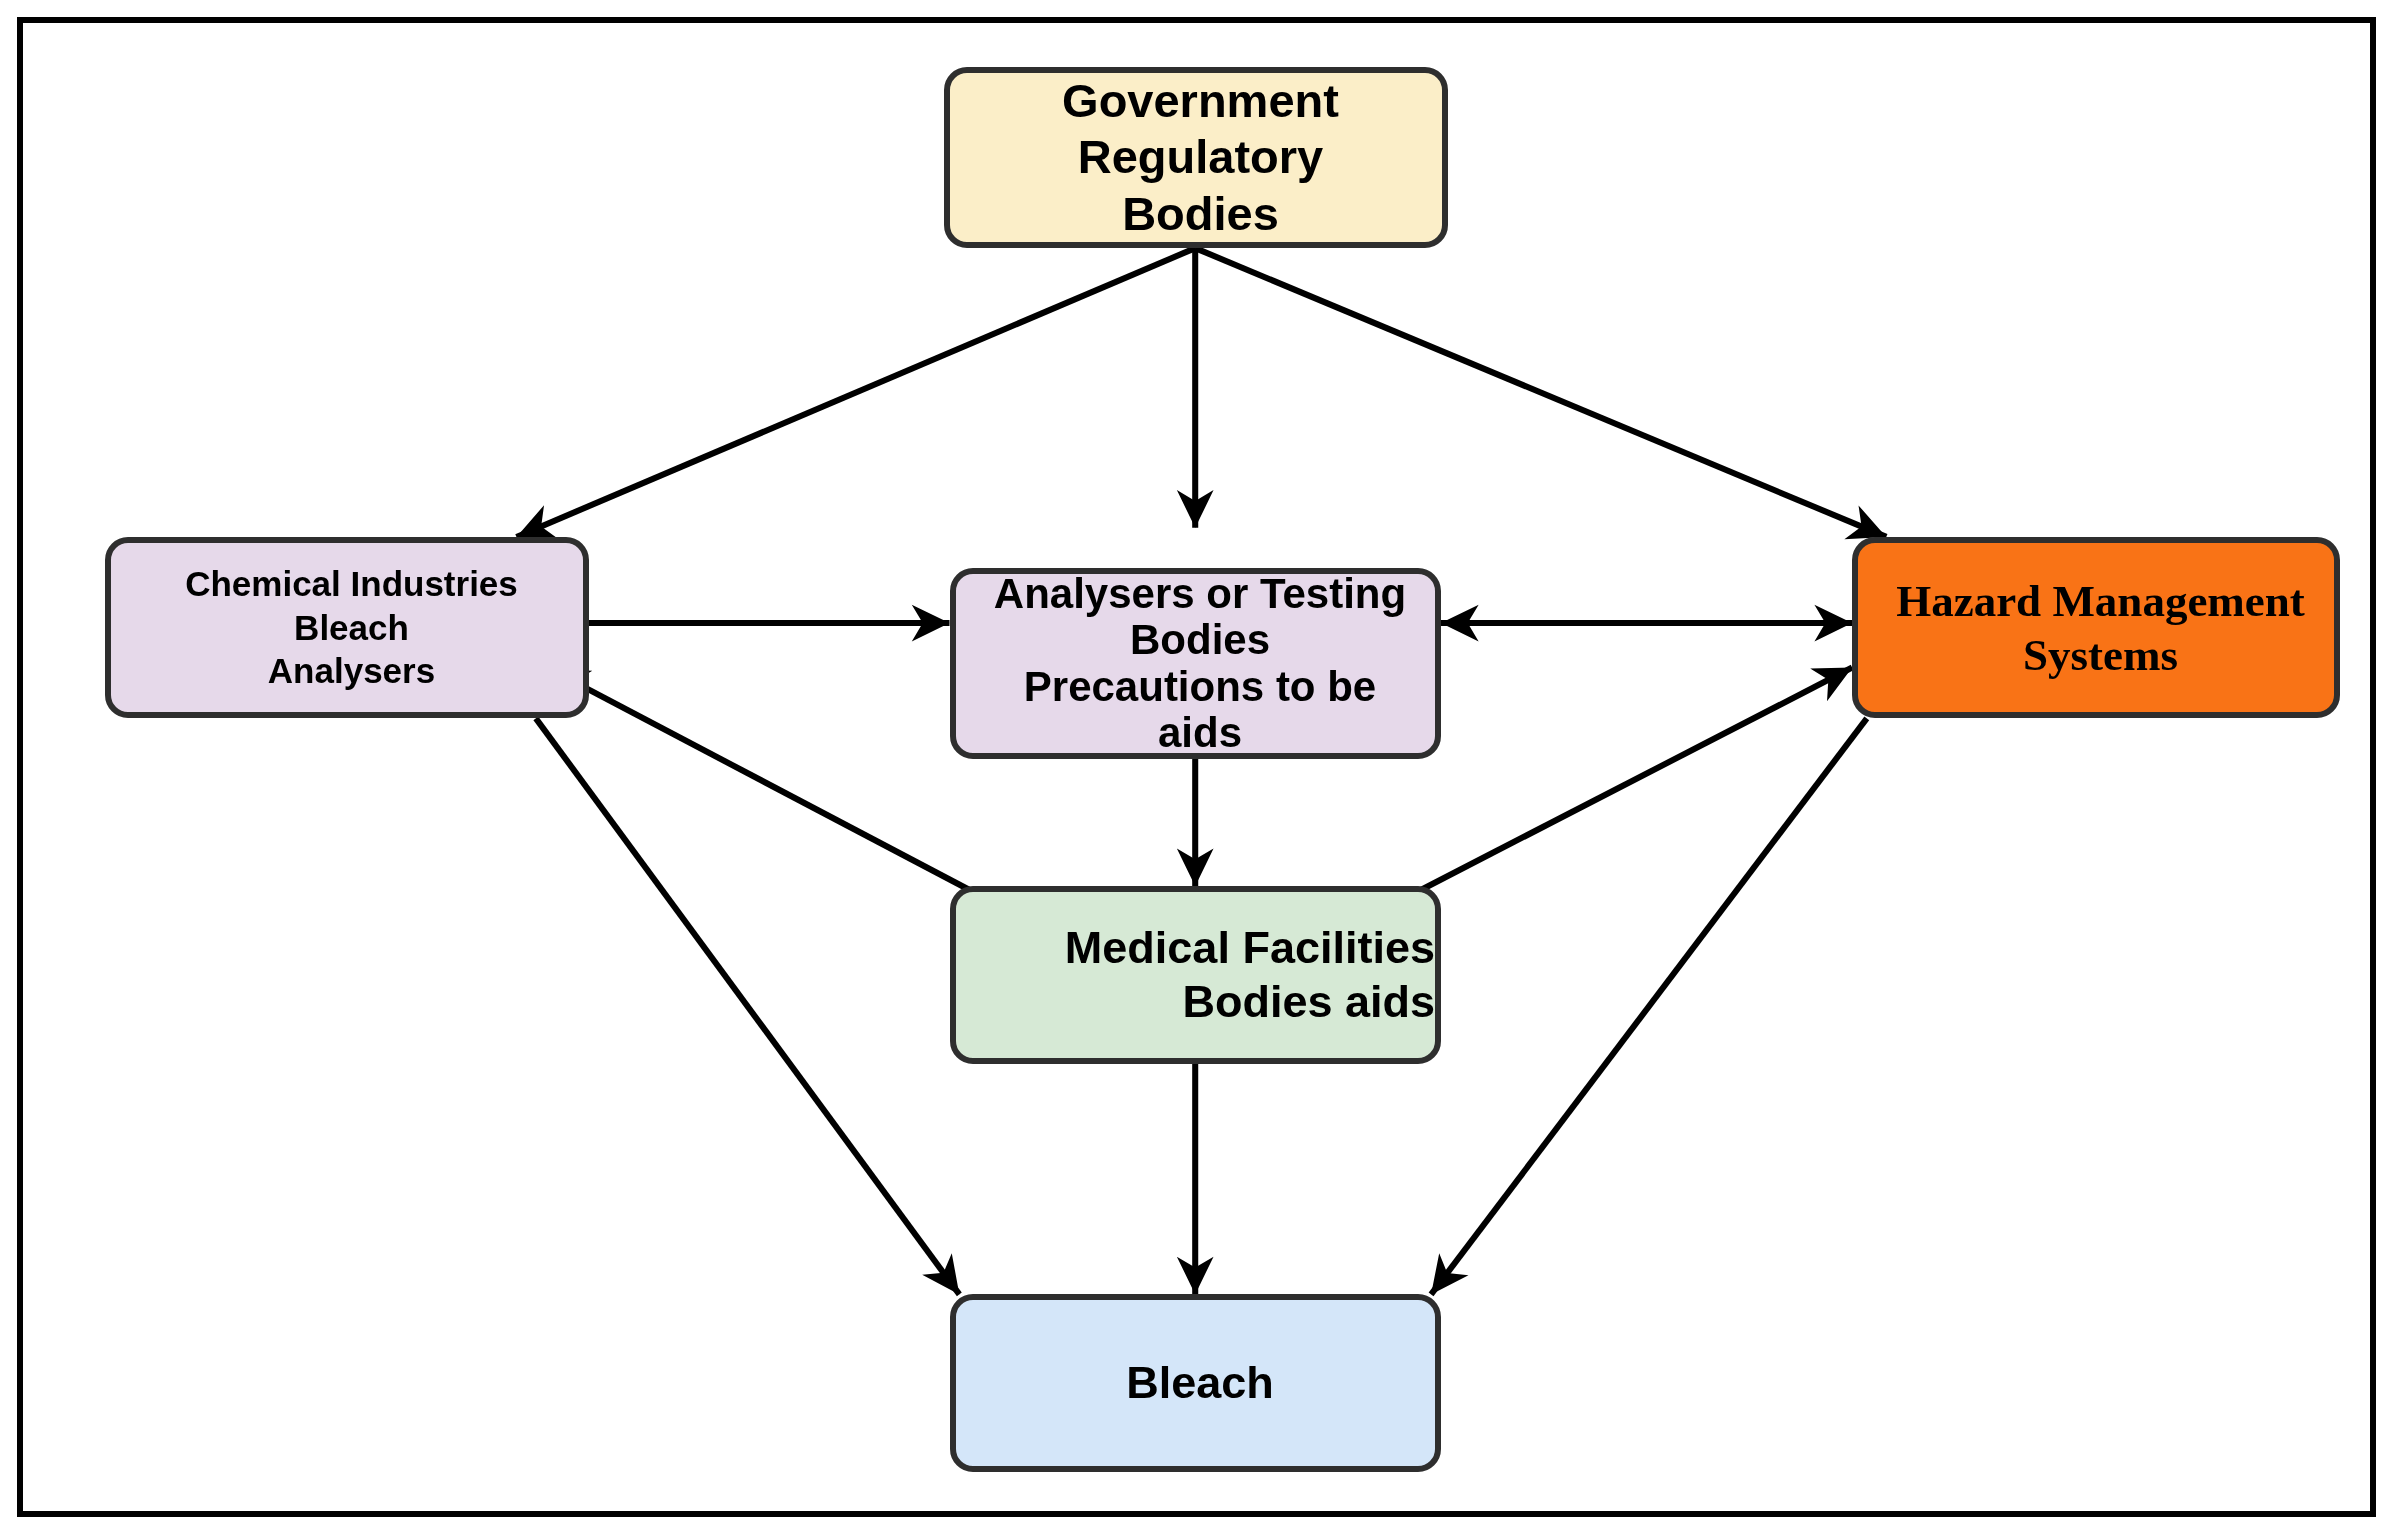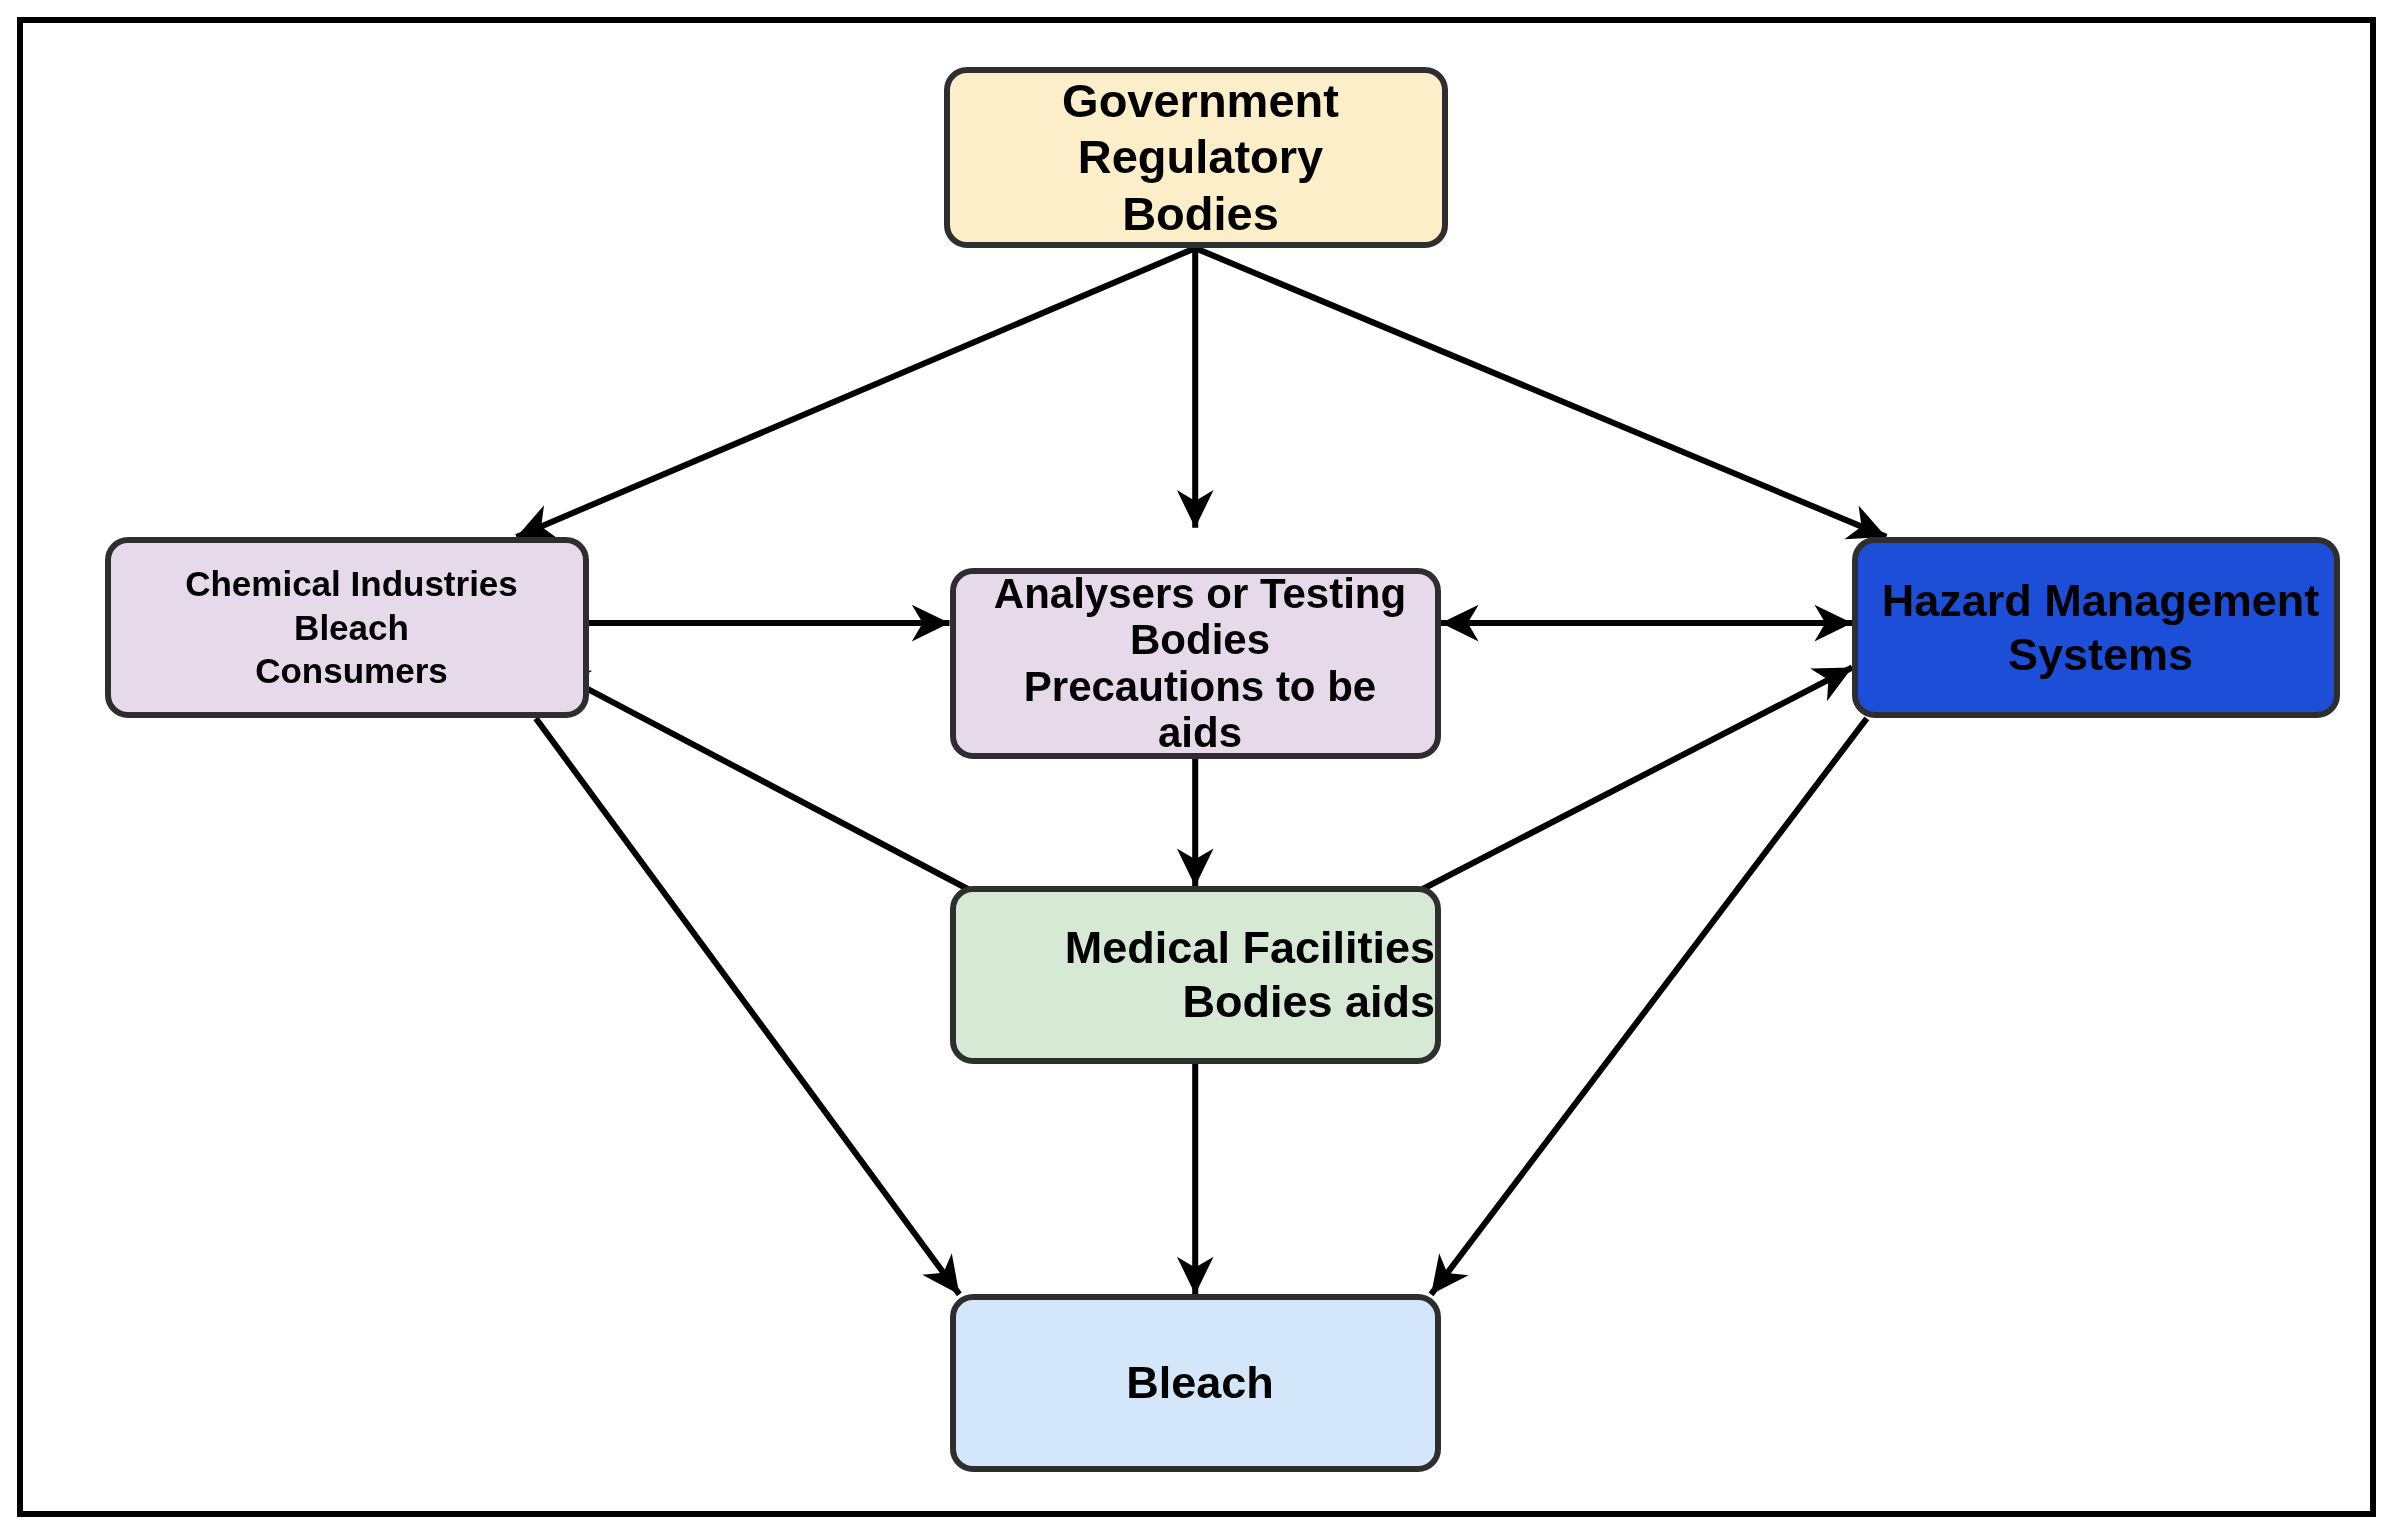--- a/index.html
+++ b/index.html
@@ -77,31 +77,31 @@
 
   <div class="node" id="node-government" style="background: rgb(251, 238, 200); border-color: rgb(46, 46, 46); color: rgb(0, 0, 0);">
     <span>Government</span>
     <span>Regulatory</span>
     <span>Bodies</span>
   </div>
 
   <div class="node" id="node-chemical" style="background: rgb(230, 217, 234); border-color: rgb(46, 46, 46); color: rgb(0, 0, 0);">
     <span>Chemical Industries</span>
     <span>Bleach</span>
-    <span>Consumers</span>
+    <span>Analysers</span>
   </div>
 
   <div class="node" id="node-analysers" style="background: rgb(230, 217, 234); border-color: rgb(46, 46, 46); color: rgb(0, 0, 0); margin-top: 40px;">
     <span>Analysers or Testing</span>
     <span>Bodies</span>
     <span>Precautions to be</span>
     <span>aids</span>
   </div>
 
-  <div class="node" id="node-hazard" style="background: #1d4ed8; border-color: rgb(46, 46, 46); color: rgb(0, 0, 0);">
+  <div class="node" id="node-hazard" style="background: #f97316; border-color: rgb(46, 46, 46); color: rgb(0, 0, 0); font-family: Liberation Serif, serif;">
     <span>Hazard Management</span>
     <span>Systems</span>
   </div>
 
   <div class="node" id="node-medical" style="background: rgb(214, 233, 213); border-color: rgb(46, 46, 46); color: rgb(0, 0, 0);">
     <span>Medical Facilities</span>
     <span>Bodies aids</span>
   </div>
 
   <div class="node" id="node-bleach" style="background: rgb(212, 230, 249); border-color: rgb(46, 46, 46); color: rgb(0, 0, 0);">

